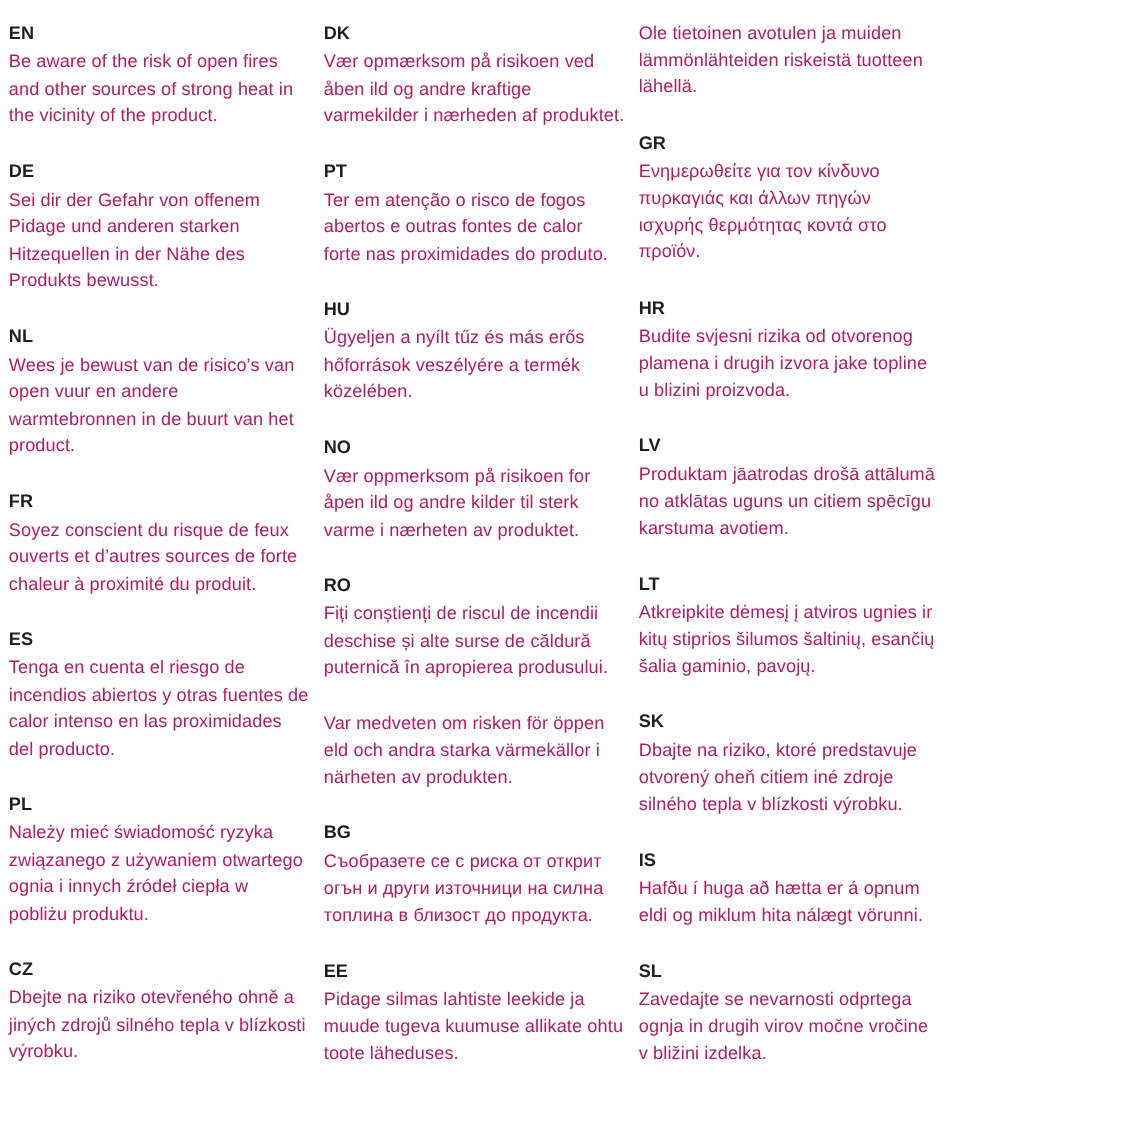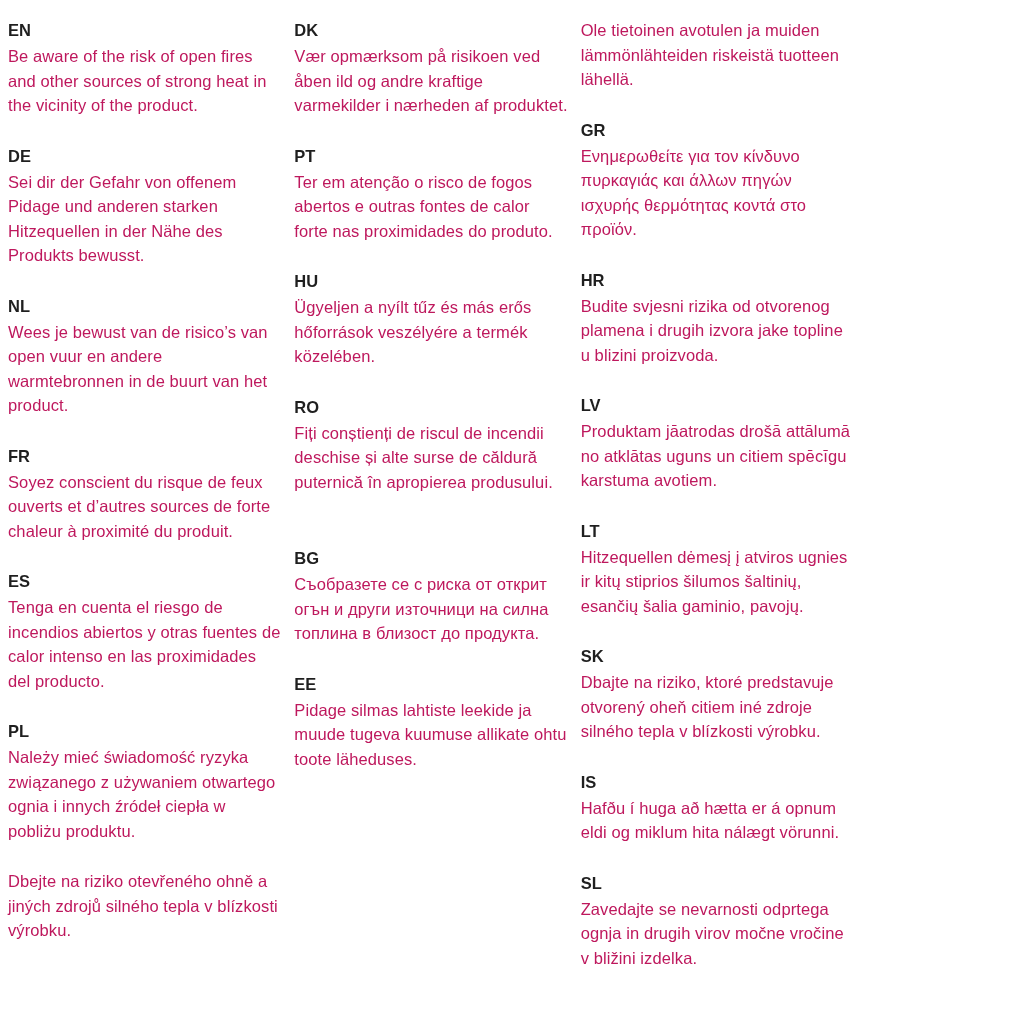--- a/index.html
+++ b/index.html
@@ -65,42 +65,48 @@
     </div>
     <div class="entry">
       <div class="code">ES</div>
       <p class="text">Tenga en cuenta el riesgo de incendios abiertos y otras fuentes de calor intenso en las proximidades del producto.</p>
     </div>
     <div class="entry">
       <div class="code">PL</div>
       <p class="text">Należy mieć świadomość ryzyka związanego z używaniem otwartego ognia i innych źródeł ciepła w pobliżu produktu.</p>
     </div>
     <div class="entry">
+      <div class="code">CZ</div>
       <p class="text">Dbejte na riziko otevřeného ohně a jiných zdrojů silného tepla v blízkosti výrobku.</p>
     </div>
   </div>
 
   <div class="col">
     <div class="entry">
       <div class="code">DK</div>
       <p class="text">Vær opmærksom på risikoen ved åben ild og andre kraftige varmekilder i nærheden af produktet.</p>
     </div>
     <div class="entry">
       <div class="code">PT</div>
       <p class="text">Ter em atenção o risco de fogos abertos e outras fontes de calor forte nas proximidades do produto.</p>
     </div>
     <div class="entry">
       <div class="code">HU</div>
       <p class="text">Ügyeljen a nyílt tűz és más erős hőforrások veszélyére a termék közelében.</p>
     </div>
     <div class="entry">
+      <div class="code">NO</div>
+      <p class="text">Vær oppmerksom på risikoen for åpen ild og andre kilder til sterk varme i nærheten av produktet.</p>
+    </div>
+    <div class="entry">
       <div class="code">RO</div>
       <p class="text">Fiți conștienți de riscul de incendii deschise și alte surse de căldură puternică în apropierea produsului.</p>
     </div>
     <div class="entry">
+      <p class="text">Var medveten om risken för öppen eld och andra starka värmekällor i närheten av produkten.</p>
     </div>
     <div class="entry">
       <div class="code">BG</div>
       <p class="text">Съобразете се с риска от открит огън и други източници на силна топлина в близост до продукта.</p>
     </div>
     <div class="entry">
       <div class="code">EE</div>
       <p class="text">Pidage silmas lahtiste leekide ja muude tugeva kuumuse allikate ohtu toote läheduses.</p>
     </div>
   </div>
@@ -116,21 +122,21 @@
     <div class="entry">
       <div class="code">HR</div>
       <p class="text">Budite svjesni rizika od otvorenog plamena i drugih izvora jake topline u blizini proizvoda.</p>
     </div>
     <div class="entry">
       <div class="code">LV</div>
       <p class="text">Produktam jāatrodas drošā attālumā no atklātas uguns un citiem spēcīgu karstuma avotiem.</p>
     </div>
     <div class="entry">
       <div class="code">LT</div>
-      <p class="text">Hitzequellen dėmesį į atviros ugnies ir kitų stiprios šilumos šaltinių, esančių šalia gaminio, pavojų.</p>
+      <p class="text">Atkreipkite dėmesį į atviros ugnies ir kitų stiprios šilumos šaltinių, esančių šalia gaminio, pavojų.</p>
     </div>
     <div class="entry">
       <div class="code">SK</div>
       <p class="text">Dbajte na riziko, ktoré predstavuje otvorený oheň citiem iné zdroje silného tepla v blízkosti výrobku.</p>
     </div>
     <div class="entry">
       <div class="code">IS</div>
       <p class="text">Hafðu í huga að hætta er á opnum eldi og miklum hita nálægt vörunni.</p>
     </div>
     <div class="entry">

